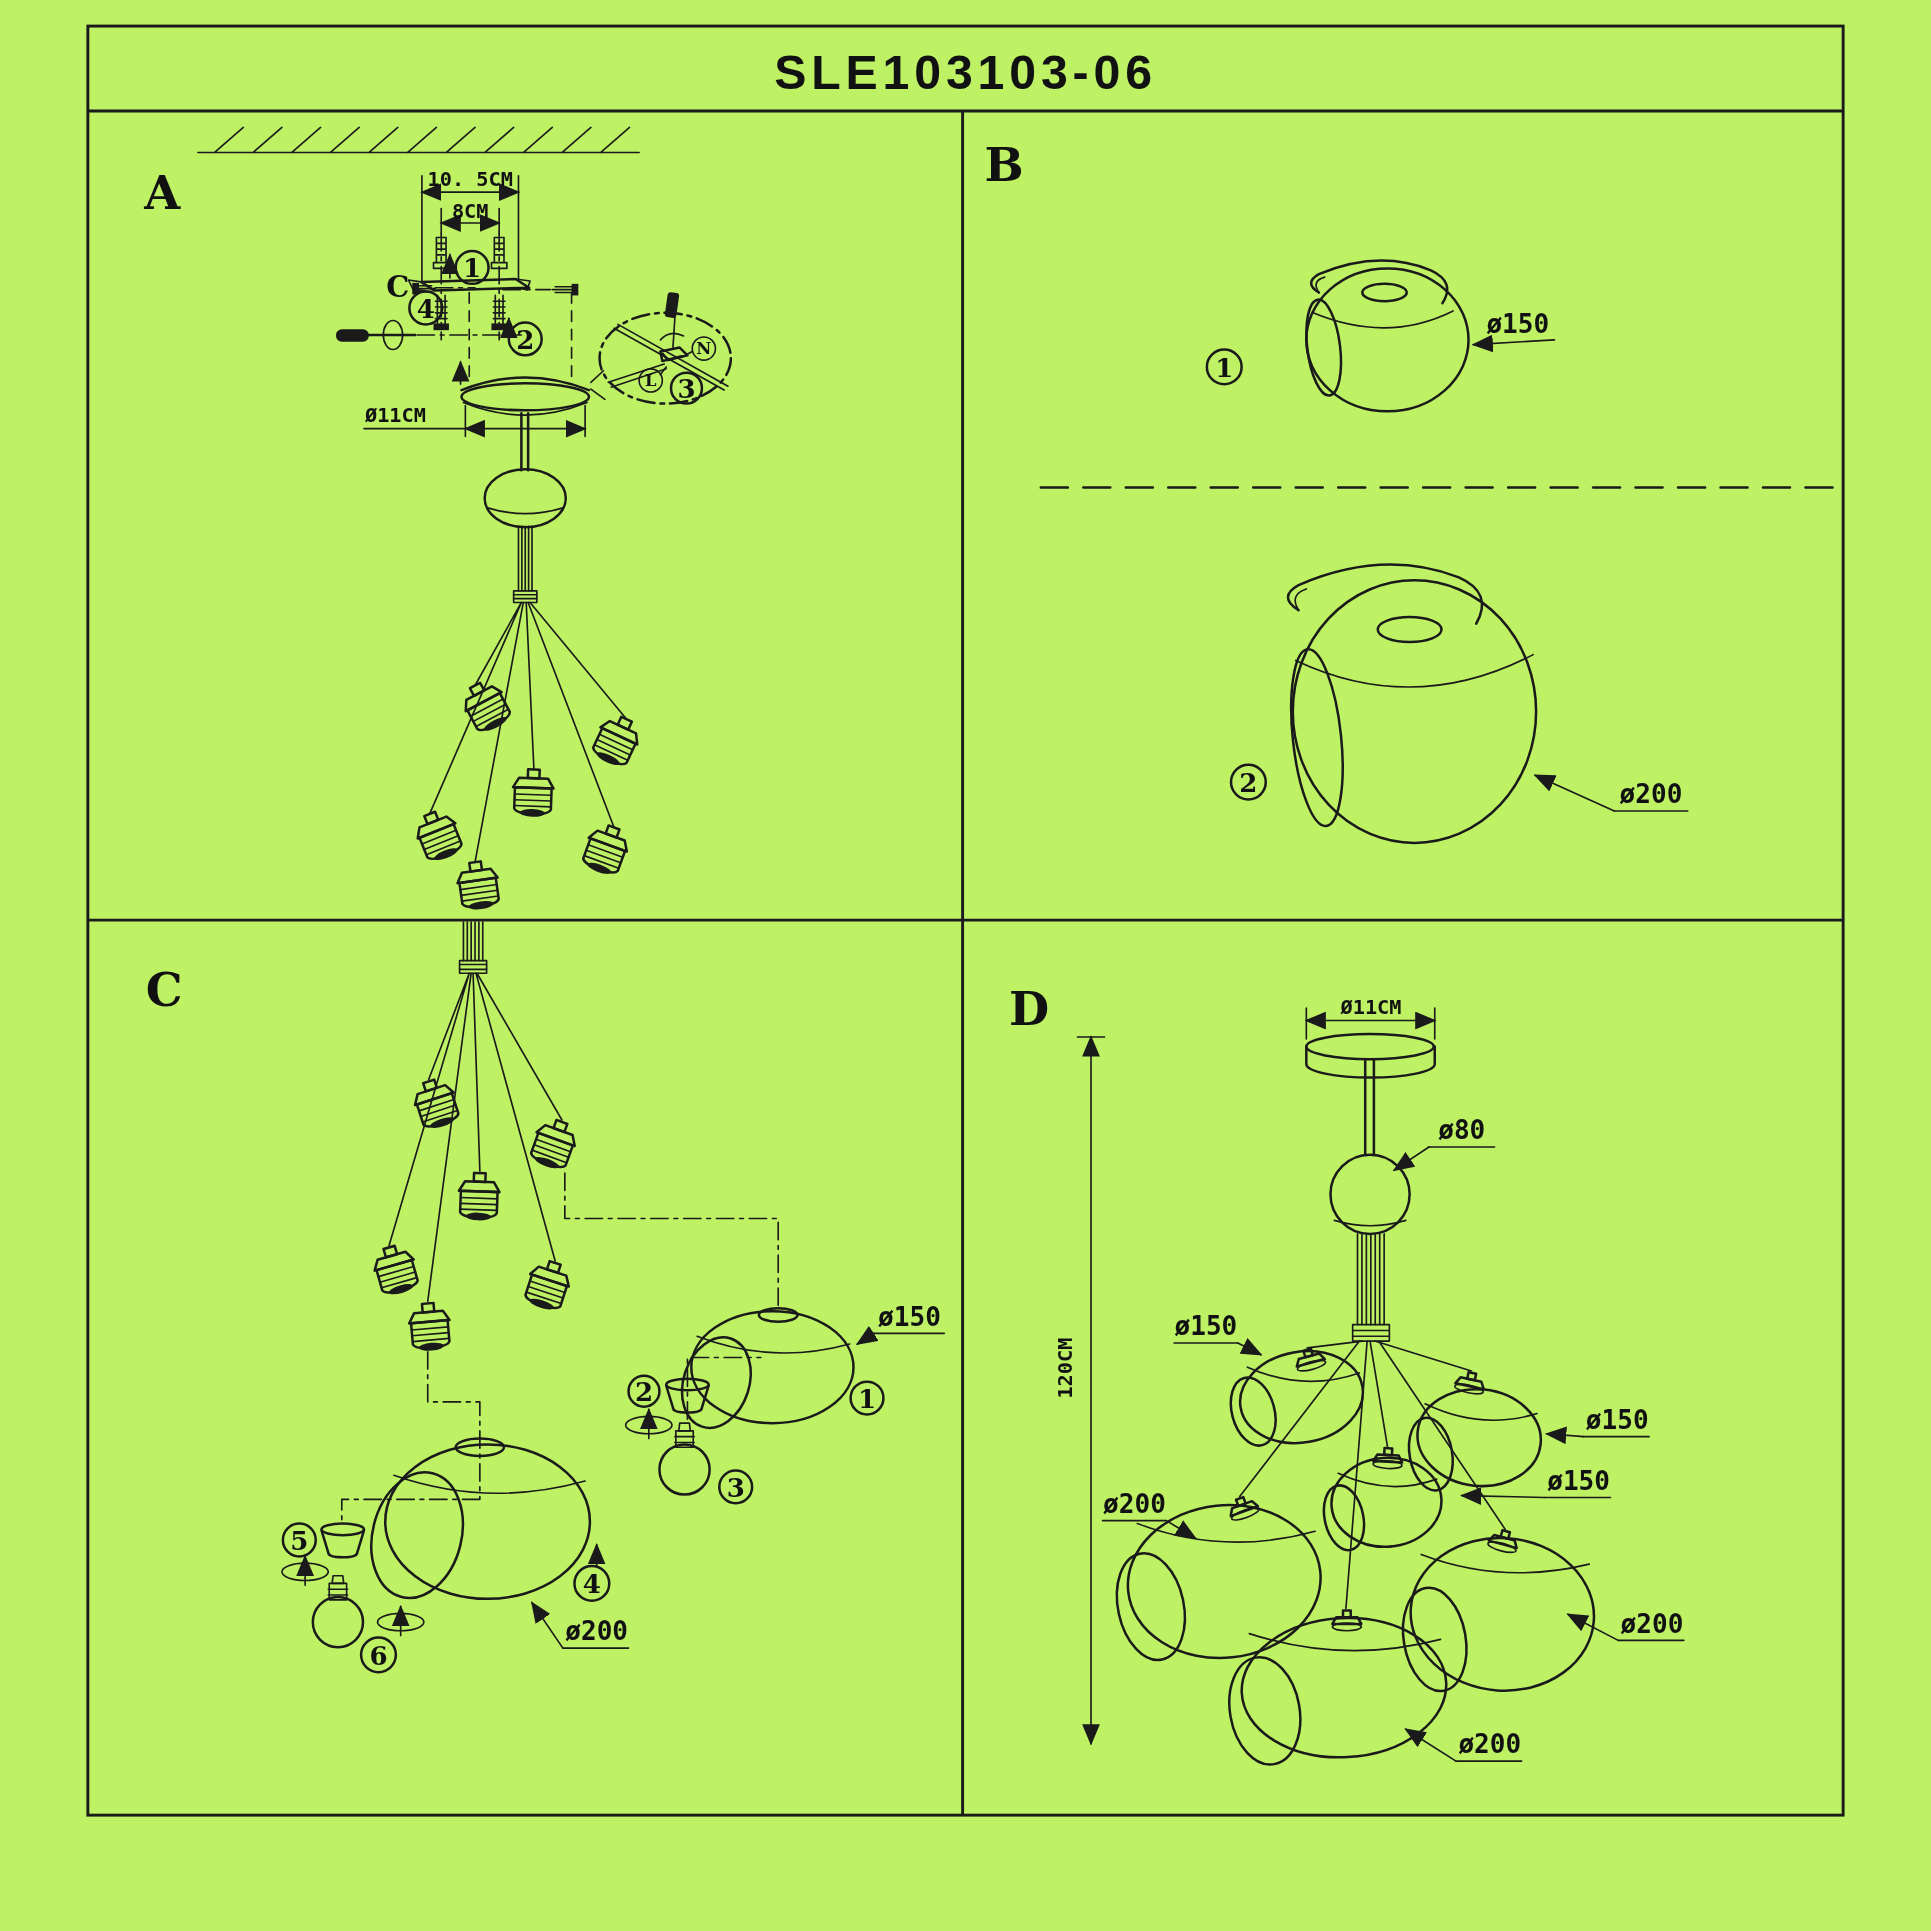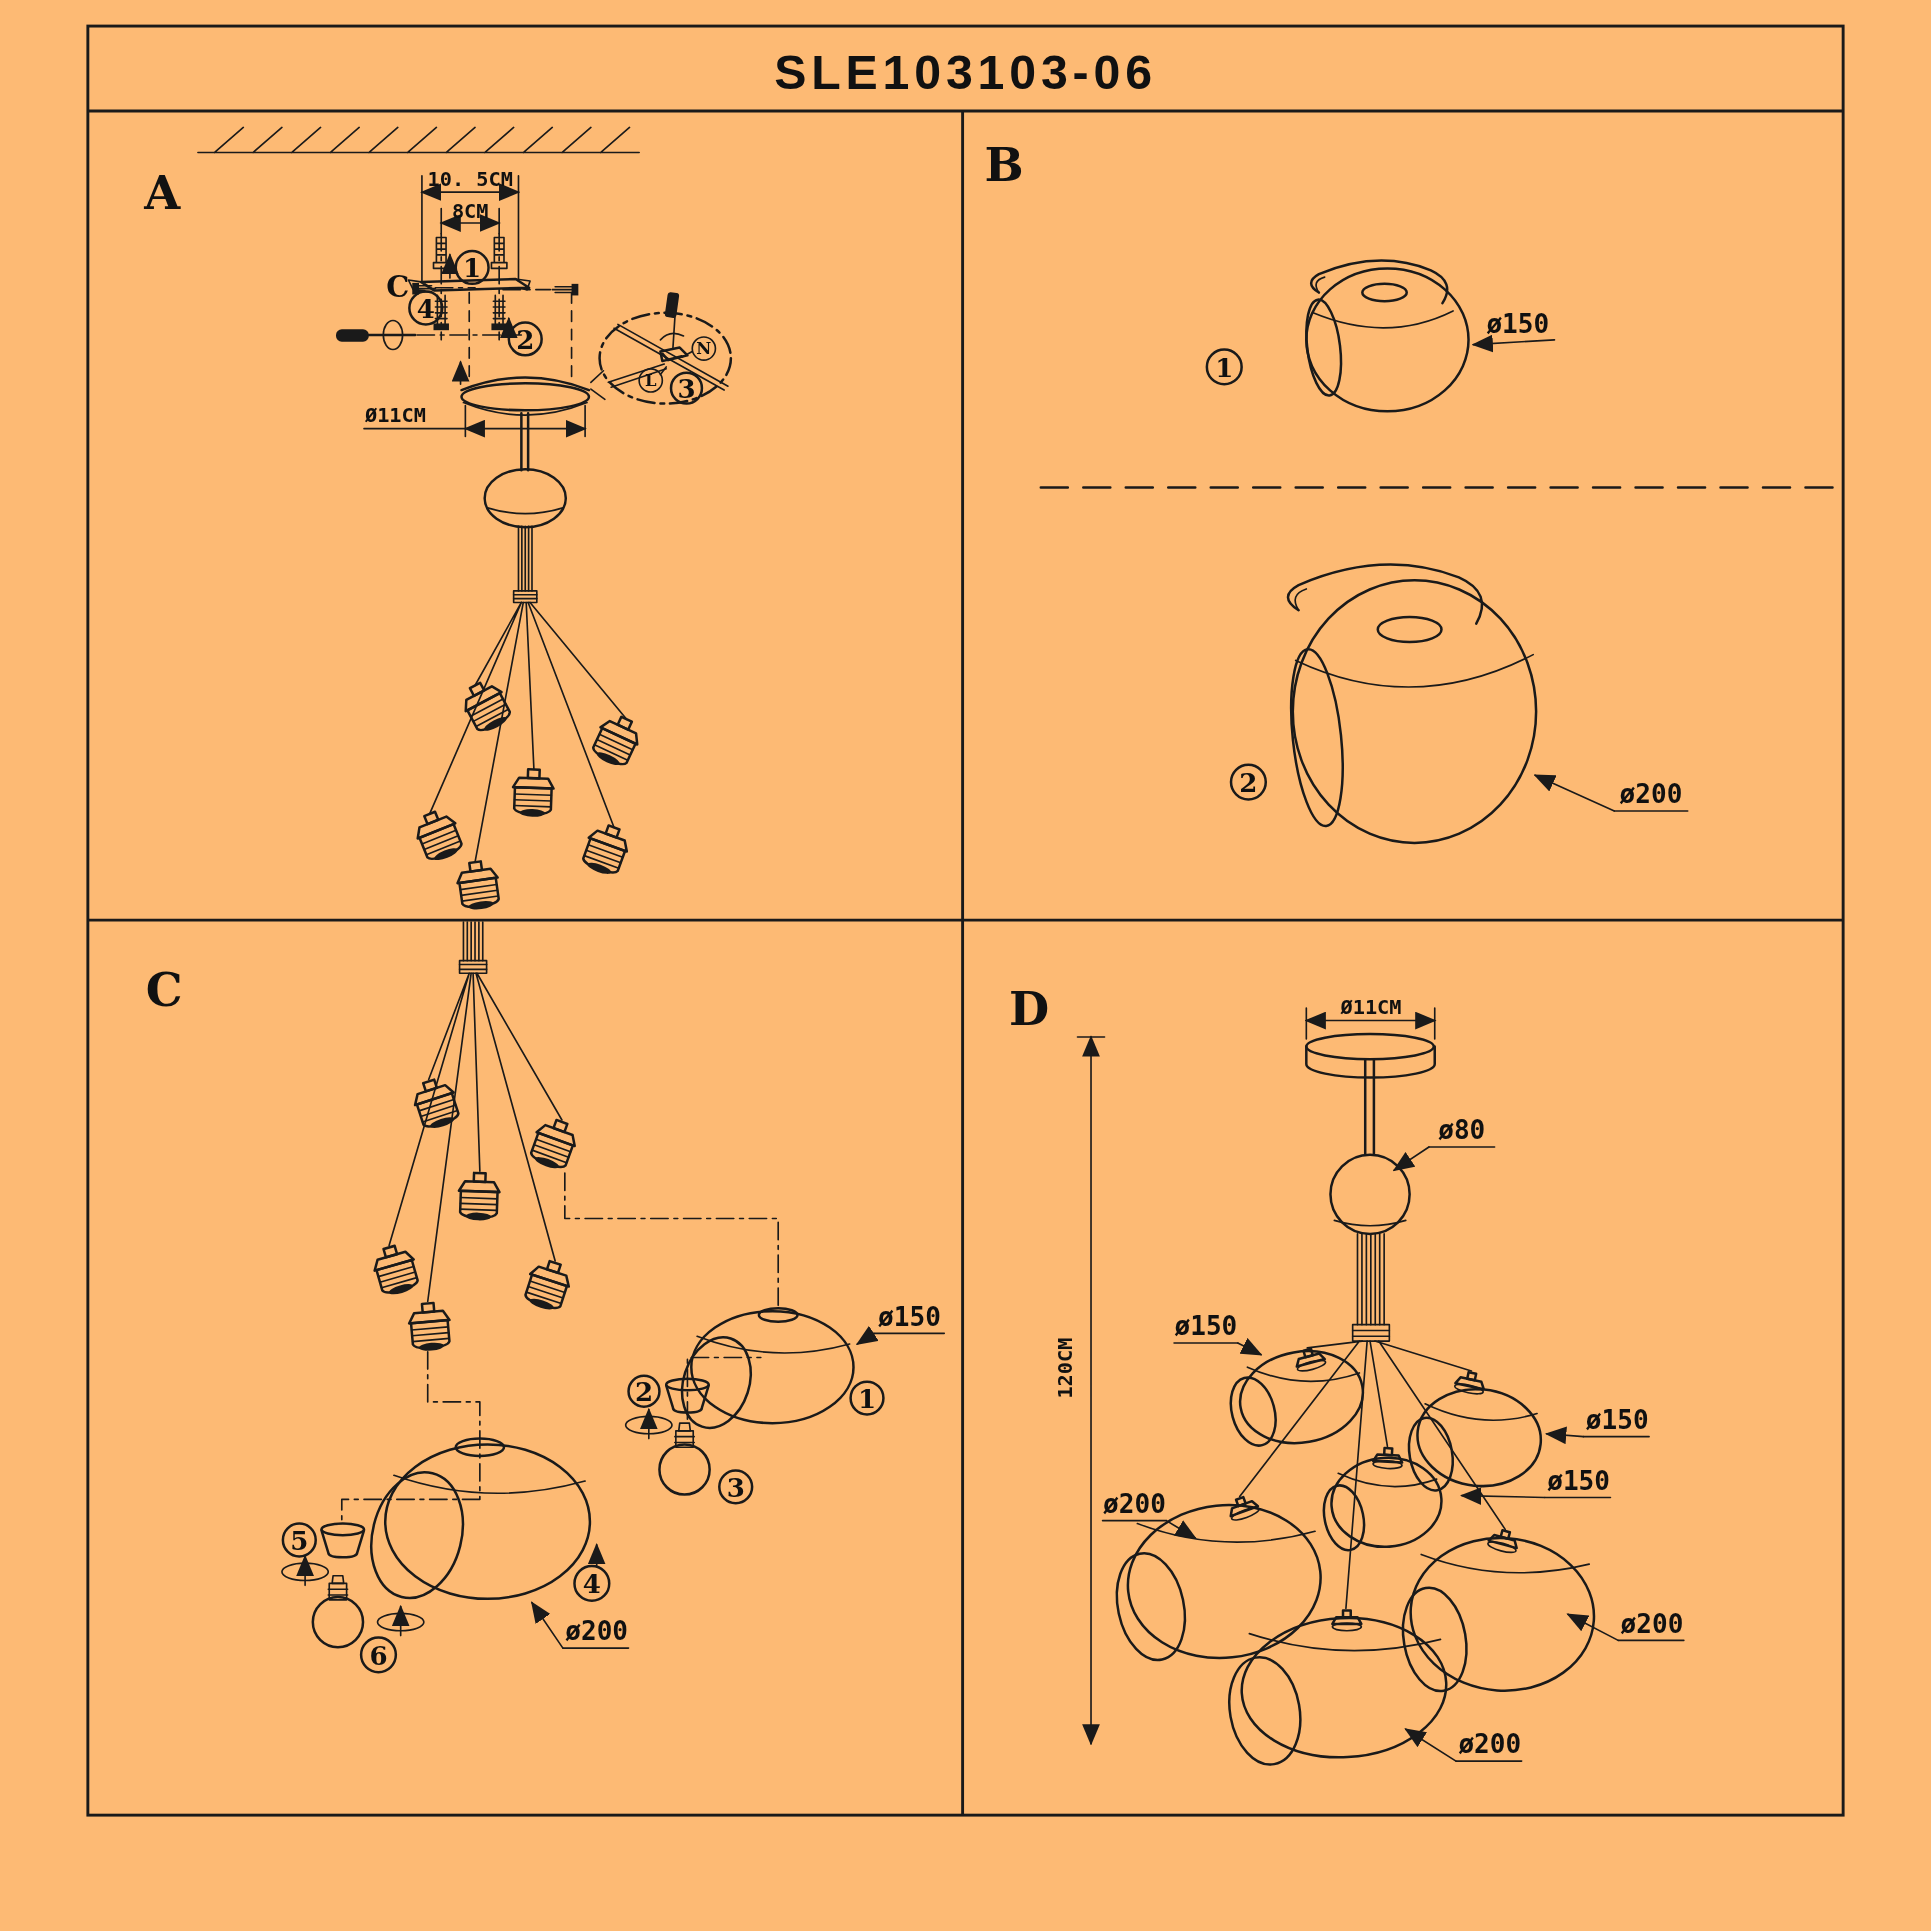--- a/index.html
+++ b/index.html
@@ -1,16 +1,16 @@
 <!DOCTYPE html>
 <html><head>
 <meta charset="utf-8">
 <style>
   html,body{margin:0;padding:0;background:#fff;}
-  #sheet{width:1931px;height:1931px;position:relative;background:#fdba74;}
+  #sheet{width:1931px;height:1931px;position:relative;background:#bef264;}
   svg{display:block}
   .ln{stroke:#1a1a1a;fill:none;stroke-width:2.6;stroke-linecap:round;stroke-linejoin:round}
   .thin{stroke-width:1.7}
   .frame{stroke:#1a1a1a;fill:none;stroke-width:3}
   .dd{stroke-dasharray:18 6 4 6}
   .dash{stroke-dasharray:11 8}
   .bigdash{stroke-dasharray:28 16}
   .fill{fill:#1a1a1a;stroke:none}
   text{fill:#111;stroke:none}
   .title-t{font:bold 50px "Liberation Sans",sans-serif;letter-spacing:5px}

